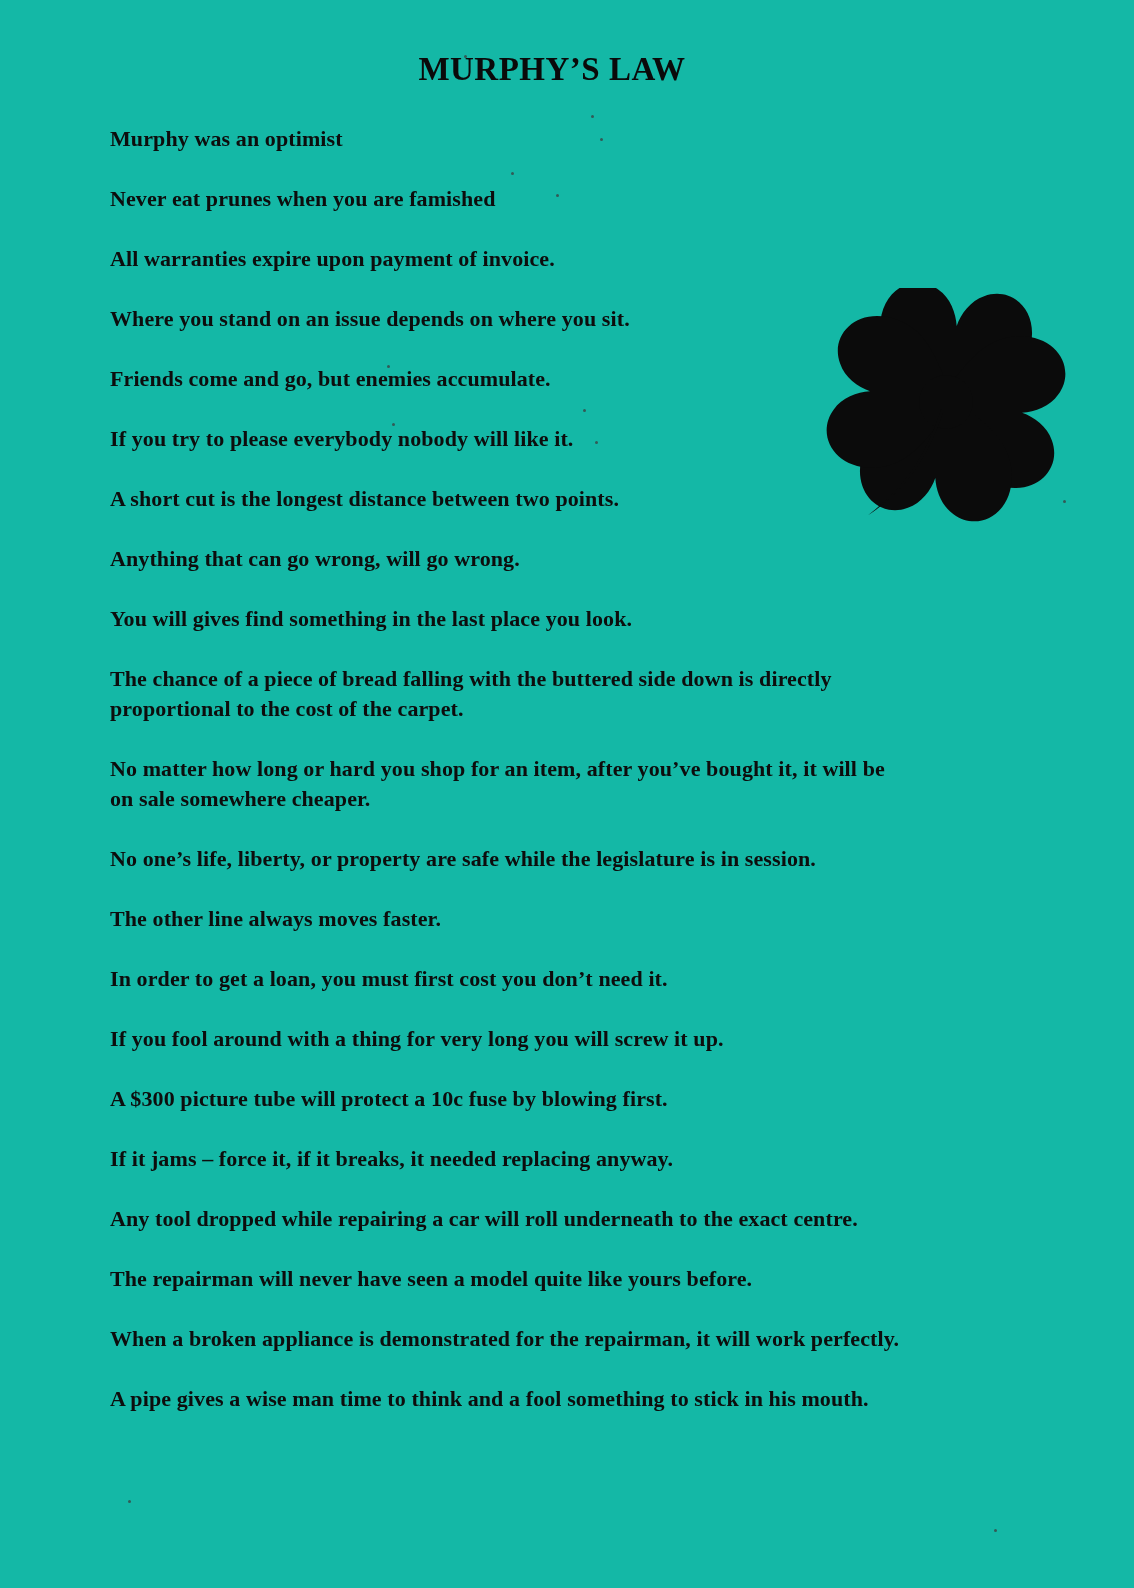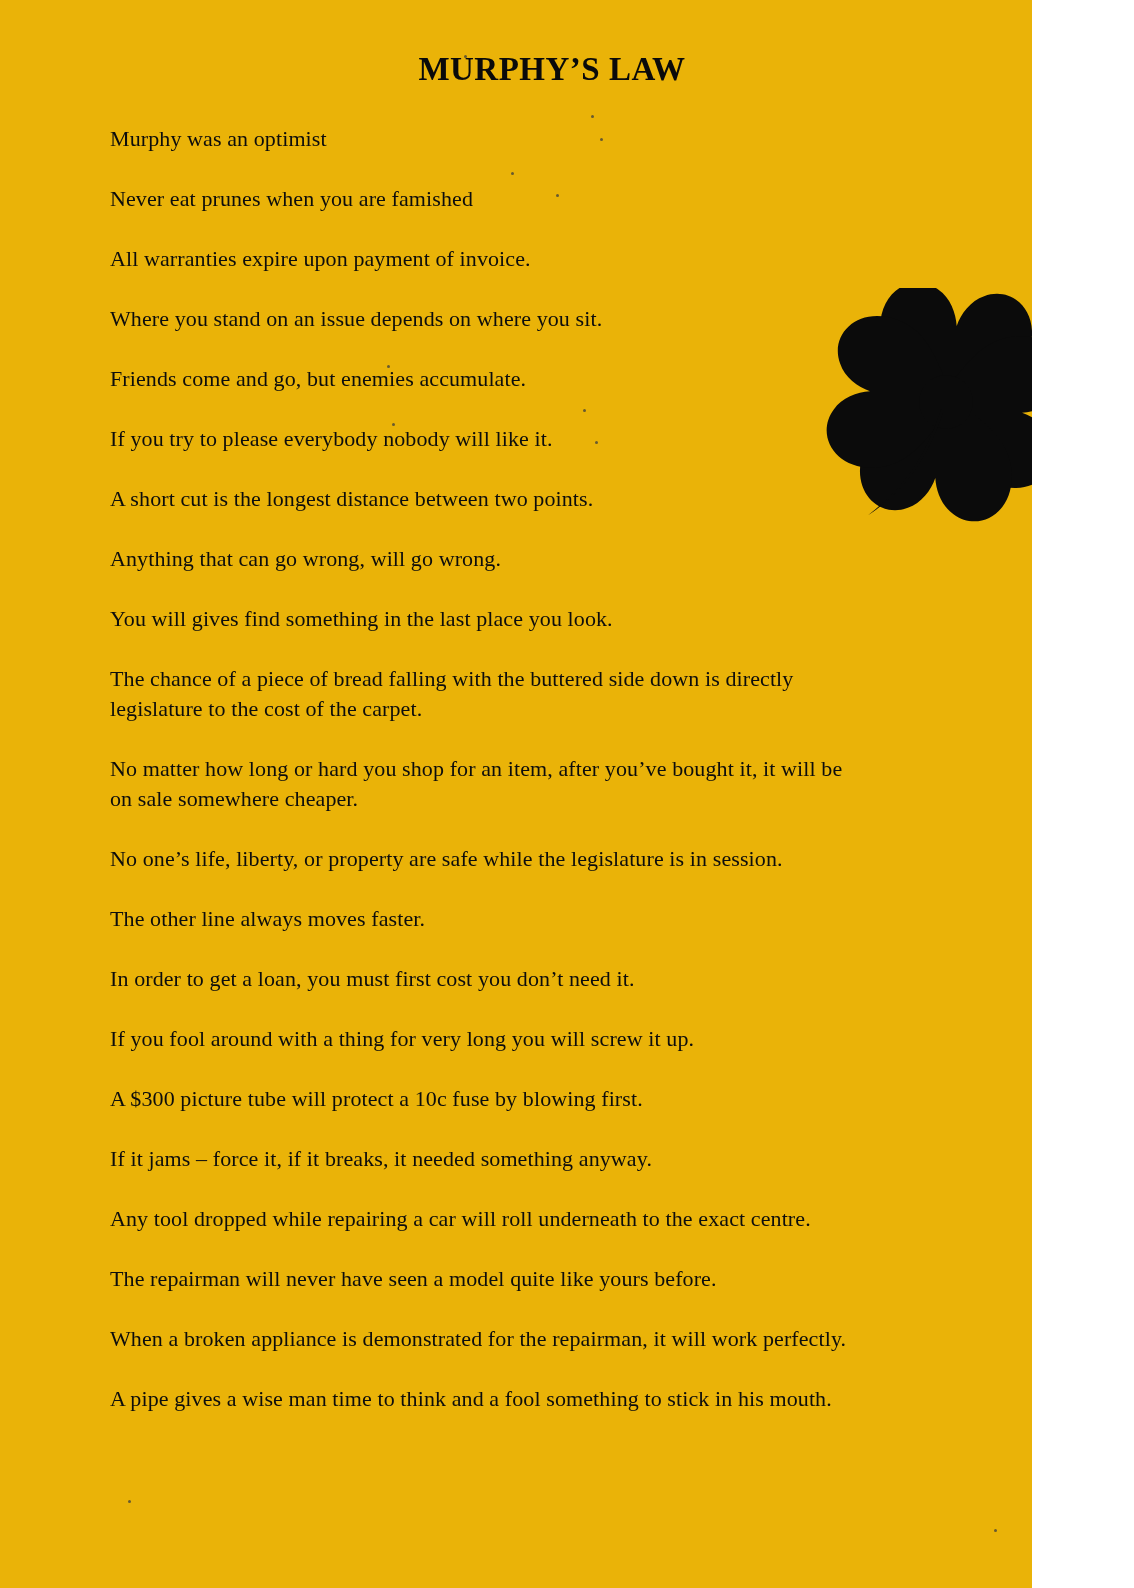--- a/index.html
+++ b/index.html
@@ -1,23 +1,23 @@
 <!DOCTYPE html>
 <html><head>
 <meta charset="utf-8">
 <style>
   * { margin: 0; padding: 0; box-sizing: border-box; }
   html, body { background: #ffffff; }
   body { font-family: "Liberation Serif", serif; }
 
   .page {
     position: relative;
-    width: 1032px;
+    width: 1134px;
     height: 1588px;
-    background: #eab308;
+    background: #14b8a6;
     overflow: hidden;
     color: #0d0d0d;
   }
 
   .doc-title {
     position: absolute;
     top: 49px;
     left: 0;
     width: 1104px;   
     text-align: center;
@@ -31,21 +31,21 @@
   .content {
     position: absolute;
     top: 124px;
     left: 110px;
     width: 930px;
   }
 
   .law {
     margin: 0 0 30px 0;
     font-size: 22px;
-    font-weight: 400;
+    font-weight: 700;
     line-height: 30px;
     color: #0d0d0d;
     letter-spacing: 0.1px;
   }
 
   .law .line {
     display: block;
     white-space: nowrap;
   }
 
@@ -96,21 +96,21 @@
         <span class="line">A short cut is the longest distance between two points.</span>
       </p>
     <p class="law">
         <span class="line">Anything that can go wrong, will go wrong.</span>
       </p>
     <p class="law">
         <span class="line">You will gives find something in the last place you look.</span>
       </p>
     <p class="law">
       <span class="line">The chance of a piece of bread falling with the buttered side down is directly</span>
-      <span class="line">legislature to the cost of the carpet.</span>
+      <span class="line">proportional to the cost of the carpet.</span>
     </p>
     <p class="law">
       <span class="line">No matter how long or hard you shop for an item, after you’ve bought it, it will be</span>
       <span class="line">on sale somewhere cheaper.</span>
     </p>
     <p class="law">
         <span class="line">No one’s life, liberty, or property are safe while the legislature is in session.</span>
       </p>
     <p class="law">
         <span class="line">The other line always moves faster.</span>
@@ -118,21 +118,21 @@
     <p class="law">
         <span class="line">In order to get a loan, you must first cost you don’t need it.</span>
       </p>
     <p class="law">
         <span class="line">If you fool around with a thing for very long you will screw it up.</span>
       </p>
     <p class="law">
         <span class="line">A $300 picture tube will protect a 10c fuse by blowing first.</span>
       </p>
     <p class="law">
-        <span class="line">If it jams – force it, if it breaks, it needed something anyway.</span>
+        <span class="line">If it jams – force it, if it breaks, it needed replacing anyway.</span>
       </p>
     <p class="law">
         <span class="line">Any tool dropped while repairing a car will roll underneath to the exact centre.</span>
       </p>
     <p class="law">
         <span class="line">The repairman will never have seen a model quite like yours before.</span>
       </p>
     <p class="law">
         <span class="line">When a broken appliance is demonstrated for the repairman, it will work perfectly.</span>
       </p>

